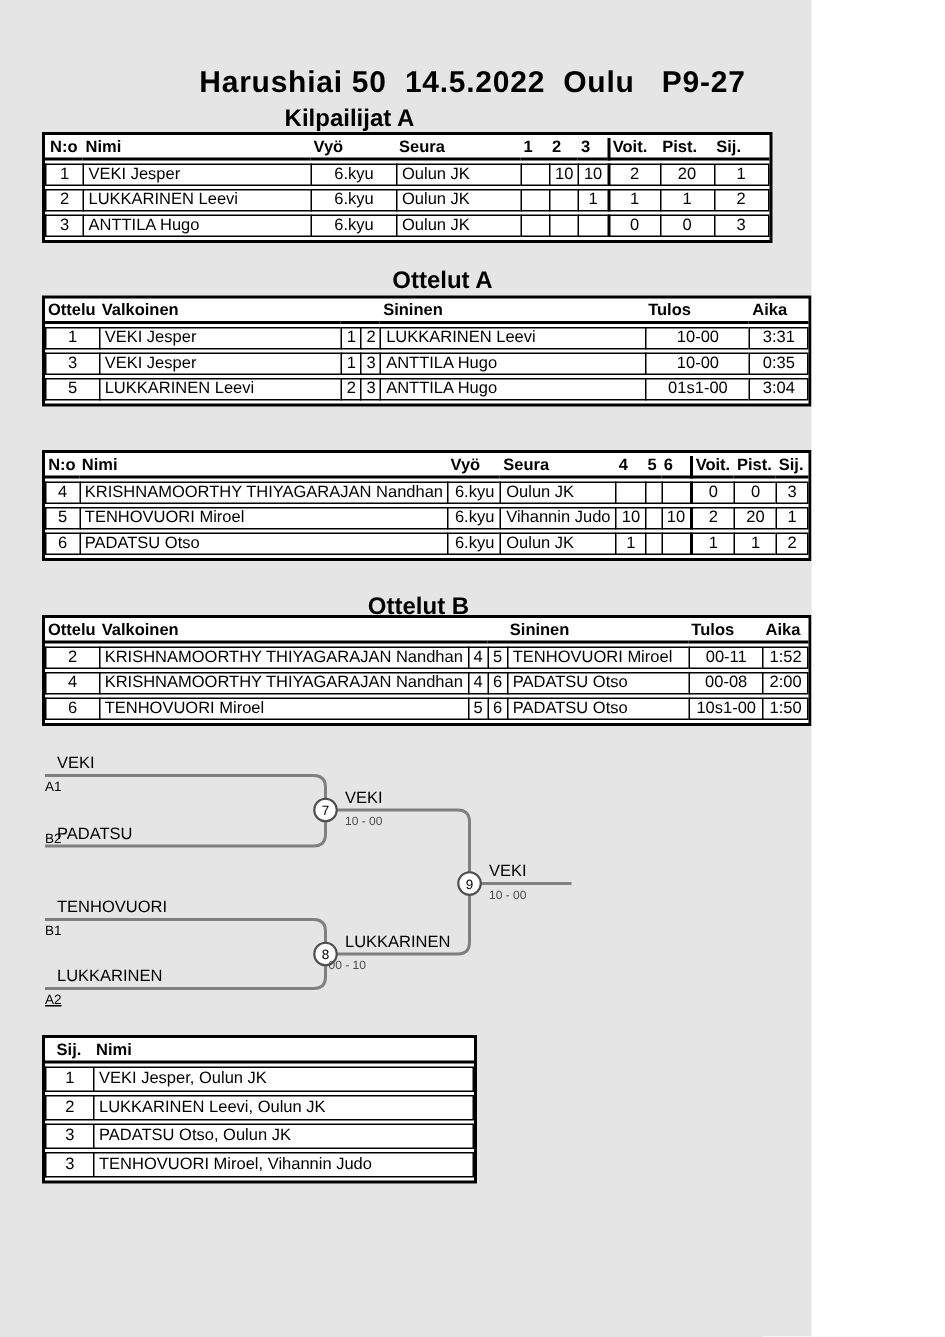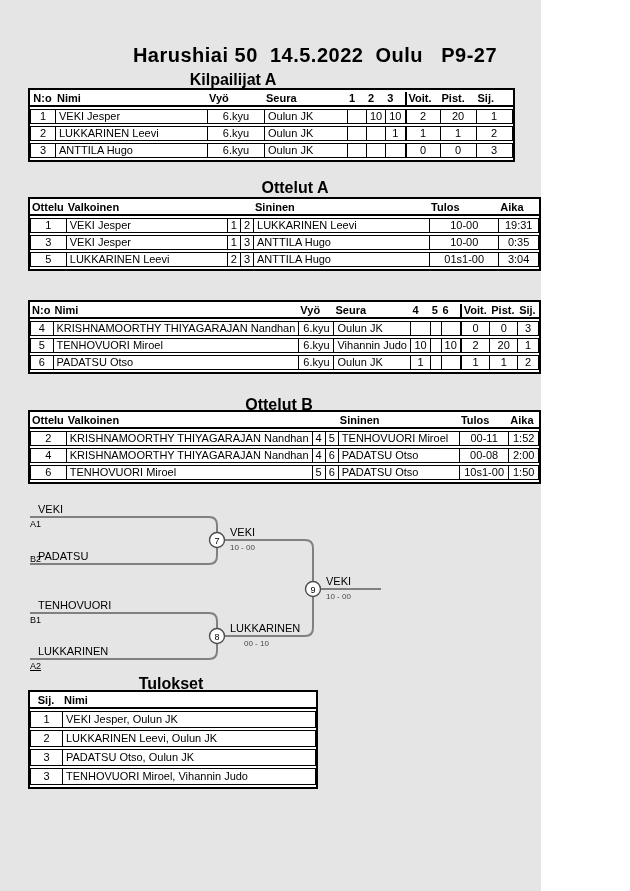--- a/index.html
+++ b/index.html
@@ -129,21 +129,21 @@
       <th>Tulos</th>
       <th>Aika</th>
     </tr>
     <tr>
       <td>1</td>
       <td class="al"><span class="ovf">VEKI Jesper</span></td>
       <td>1</td>
       <td>2</td>
       <td class="al"><span class="ovf">LUKKARINEN Leevi</span></td>
       <td>10-00</td>
-      <td>19:31</td>
+      <td>3:31</td>
     </tr>
     <tr>
       <td>3</td>
       <td class="al"><span class="ovf">VEKI Jesper</span></td>
       <td>1</td>
       <td>3</td>
       <td class="al"><span class="ovf">ANTTILA Hugo</span></td>
       <td>10-00</td>
       <td>0:35</td>
     </tr>
@@ -304,25 +304,24 @@
   <div class="b-name" style="left:38px;top:550px;">PADATSU</div>
   <div class="b-seed" style="left:30px;top:554px;">B2</div>
   <div class="b-name" style="left:38px;top:599px;">TENHOVUORI</div>
   <div class="b-seed" style="left:30px;top:615px;">B1</div>
   <div class="b-name" style="left:38px;top:645px;">LUKKARINEN</div>
   <div class="b-seed" style="left:30px;top:661px;text-decoration:underline;">A2</div>
 
   <div class="b-win" style="left:230px;top:526px;">VEKI</div>
   <div class="b-score" style="left:230px;top:543px;">10 - 00</div>
   <div class="b-win" style="left:230px;top:622px;">LUKKARINEN</div>
-  <div class="b-score" style="left:244px;top:639px;">00 - 10</div>
+  <div class="b-score" style="left:219px;top:639px;">00 - 10</div>
   <div class="b-win" style="left:326px;top:575px;">VEKI</div>
   <div class="b-score" style="left:326px;top:592px;">10 - 00</div>
 
-  <div class="sec-head" style="top:675px;left:28px;width:286px;">Tulokset</div>
 
   <table class="tul" style="left:28px;top:690px;">
     <colgroup>
         <col style="width:32px">
         <col style="width:254px">
       </colgroup>
     <tbody>
         <tr>
       <th style="text-align:center;">Sij.</th>
       <th>Nimi</th>

